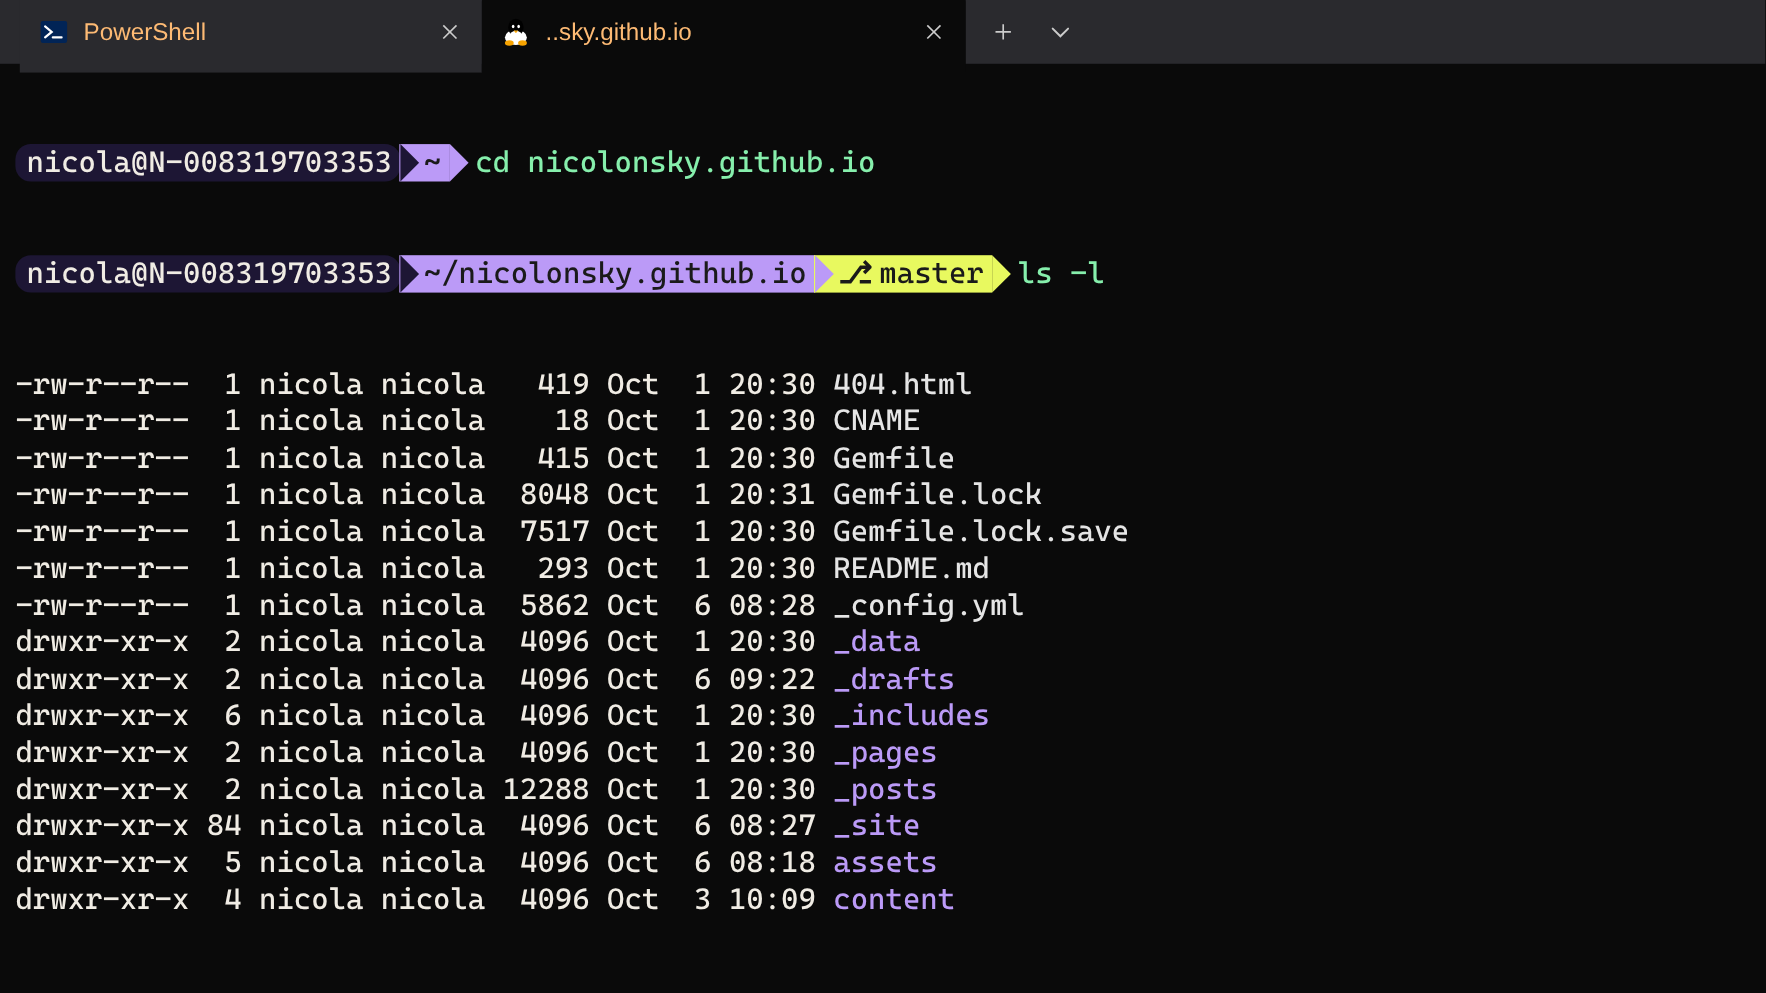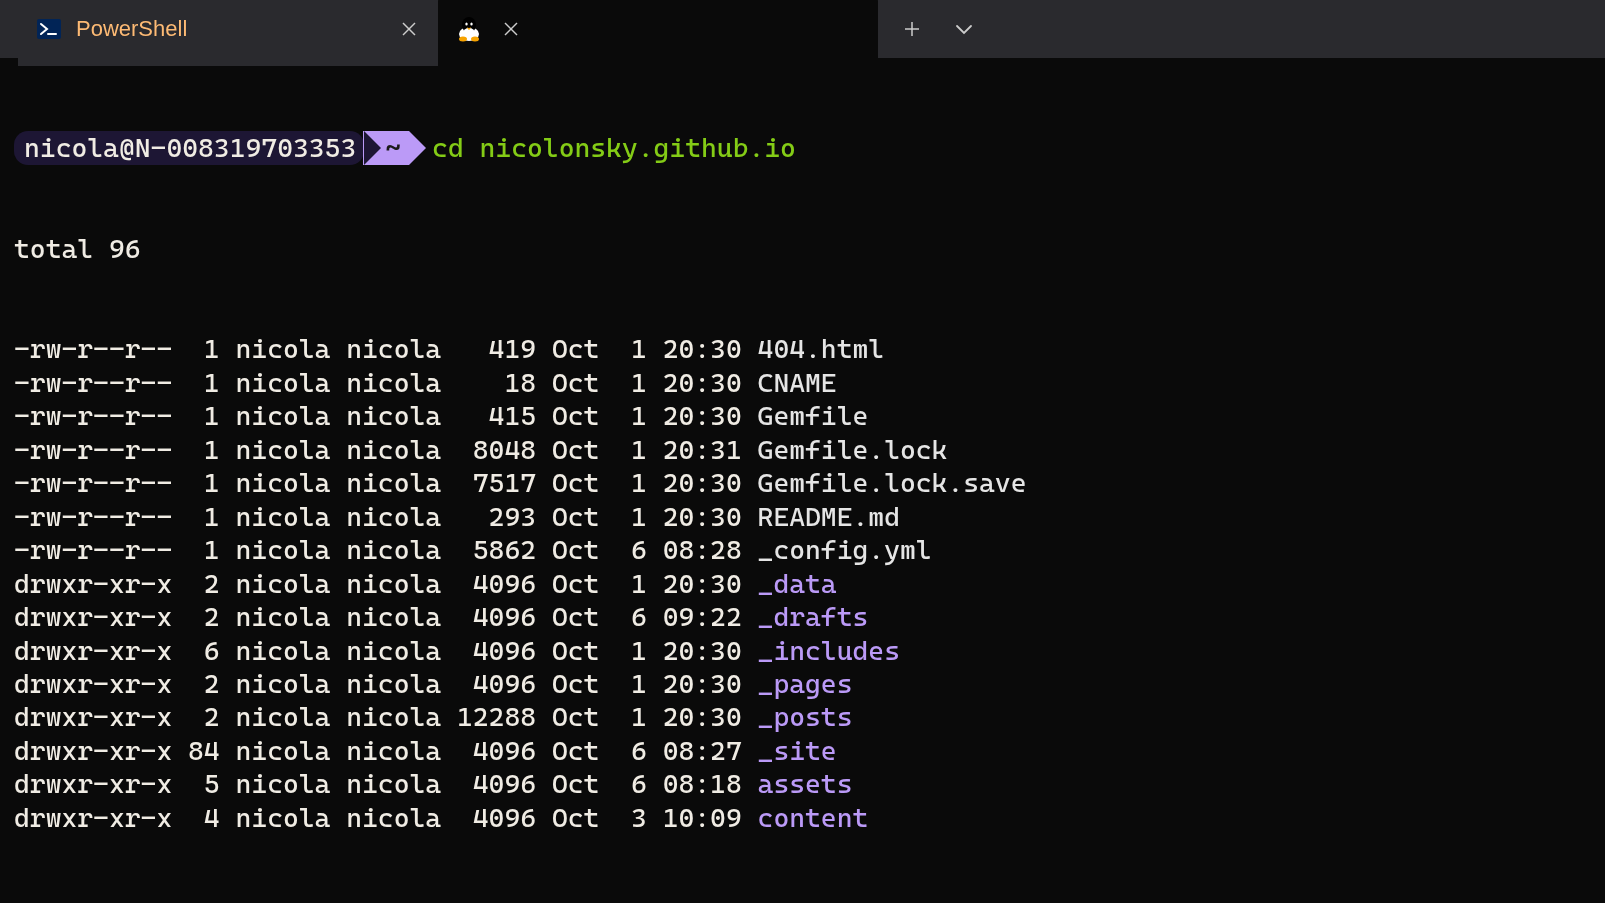--- a/index.html
+++ b/index.html
@@ -81,21 +81,21 @@
     border-bottom: 17px solid transparent;
     border-left: 17px solid;
     z-index: 2;
   }
   .seg-user { background: #1d1634; color: #f0ece4; }
   .seg-user::after { border-left-color: #1d1634; }
   .seg-path { background: #bb9af7; color: #1a1a1a; }
   .seg-path::after { border-left-color: #bb9af7; }
   .seg-branch { background: #e8f95f; color: #1a1a1a; }
   .seg-branch::after { border-left-color: #e8f95f; }
-  .cmd { color: #84cc16; margin-left: 24px; }
+  .cmd { color: #86efac; margin-left: 24px; }
   .row { white-space: pre; }
   .dir { color: #bb9af7; }
   .file { color: #e5e5e5; }
   .branch-glyph { margin-right: 6px; font-weight:bold; }
   svg { display:block; }
 </style>
 </head>
 <body>
 
 <div class="titlebar">
@@ -121,20 +121,21 @@
           <ellipse cx="12" cy="18" rx="10" ry="7" fill="#fff"></ellipse>
           <ellipse cx="12" cy="9" rx="7" ry="8" fill="#000"></ellipse>
           <ellipse cx="12" cy="17" rx="6" ry="5" fill="#fff"></ellipse>
           <ellipse cx="9.5" cy="8" rx="1.2" ry="1.6" fill="#fff"></ellipse>
           <ellipse cx="14.5" cy="8" rx="1.2" ry="1.6" fill="#fff"></ellipse>
           <path d="M10 11 Q12 13 14 11 Q13 14 12 14 Q11 14 10 11" fill="#f7a300"></path>
           <ellipse cx="6" cy="23" rx="4" ry="2.5" fill="#f7a300"></ellipse>
           <ellipse cx="18" cy="23" rx="4" ry="2.5" fill="#f7a300"></ellipse>
         </svg>
     </span>
+    <span class="tab-title">..sky.github.io</span>
     <span class="tab-close">
       <svg width="14" height="14" viewBox="0 0 14 14">
           <line x1="1" y1="1" x2="13" y2="13" stroke="#ccc" stroke-width="1.5"></line>
           <line x1="13" y1="1" x2="1" y2="13" stroke="#ccc" stroke-width="1.5"></line>
         </svg>
     </span>
   </div>
   <div class="titlebar-actions">
     <span class="titlebar-btn">
       <svg width="16" height="16" viewBox="0 0 16 16">
@@ -145,16 +146,16 @@
     <span class="titlebar-btn">
       <svg width="18" height="12" viewBox="0 0 18 12">
           <path d="M2 3 L9 10 L16 3" stroke="#ccc" stroke-width="1.8" fill="none" stroke-linecap="round"></path>
         </svg>
     </span>
   </div>
 </div>
 
 <div class="terminal">
   <div><span class="segment seg-user">nicola@N-008319703353</span><span class="segment seg-path">~</span><span class="cmd">cd nicolonsky.github.io</span></div>
-  <div class="row">total 96</div>
+  <div><span class="segment seg-user">nicola@N-008319703353</span><span class="segment seg-path">~/nicolonsky.github.io</span><span class="segment seg-branch"><span class="branch-glyph">⎇</span><span>master</span></span><span class="cmd">ls -l</span></div>
   <div id="file-list"><div class="row">-rw-r--r--  1 nicola nicola   419 Oct  1 20:30 <span class="file">404.html</span></div><div class="row">-rw-r--r--  1 nicola nicola    18 Oct  1 20:30 <span class="file">CNAME</span></div><div class="row">-rw-r--r--  1 nicola nicola   415 Oct  1 20:30 <span class="file">Gemfile</span></div><div class="row">-rw-r--r--  1 nicola nicola  8048 Oct  1 20:31 <span class="file">Gemfile.lock</span></div><div class="row">-rw-r--r--  1 nicola nicola  7517 Oct  1 20:30 <span class="file">Gemfile.lock.save</span></div><div class="row">-rw-r--r--  1 nicola nicola   293 Oct  1 20:30 <span class="file">README.md</span></div><div class="row">-rw-r--r--  1 nicola nicola  5862 Oct  6 08:28 <span class="file">_config.yml</span></div><div class="row">drwxr-xr-x  2 nicola nicola  4096 Oct  1 20:30 <span class="dir">_data</span></div><div class="row">drwxr-xr-x  2 nicola nicola  4096 Oct  6 09:22 <span class="dir">_drafts</span></div><div class="row">drwxr-xr-x  6 nicola nicola  4096 Oct  1 20:30 <span class="dir">_includes</span></div><div class="row">drwxr-xr-x  2 nicola nicola  4096 Oct  1 20:30 <span class="dir">_pages</span></div><div class="row">drwxr-xr-x  2 nicola nicola 12288 Oct  1 20:30 <span class="dir">_posts</span></div><div class="row">drwxr-xr-x 84 nicola nicola  4096 Oct  6 08:27 <span class="dir">_site</span></div><div class="row">drwxr-xr-x  5 nicola nicola  4096 Oct  6 08:18 <span class="dir">assets</span></div><div class="row">drwxr-xr-x  4 nicola nicola  4096 Oct  3 10:09 <span class="dir">content</span></div></div>
   
 </div>
 
 </body></html>

